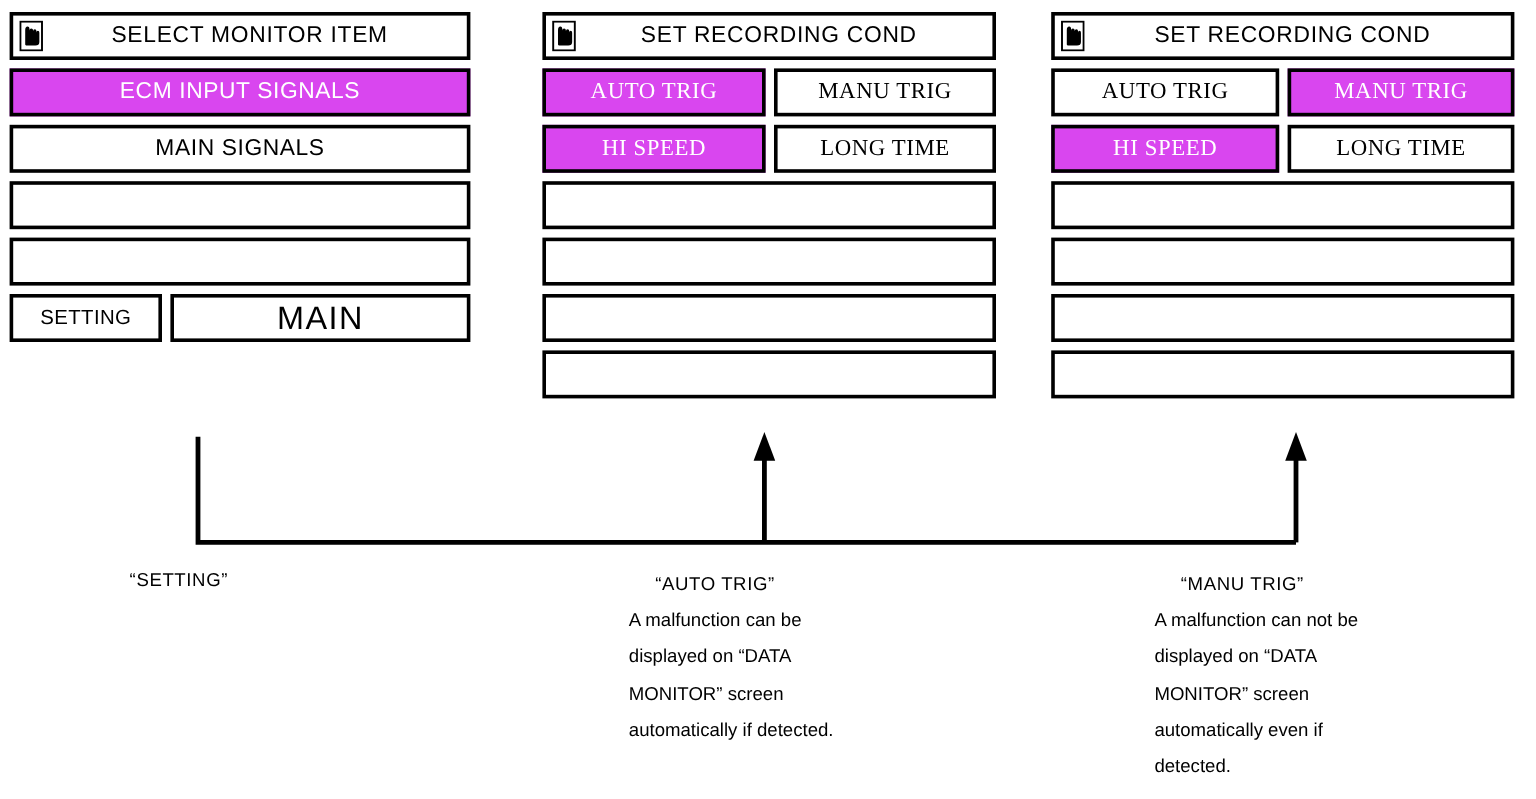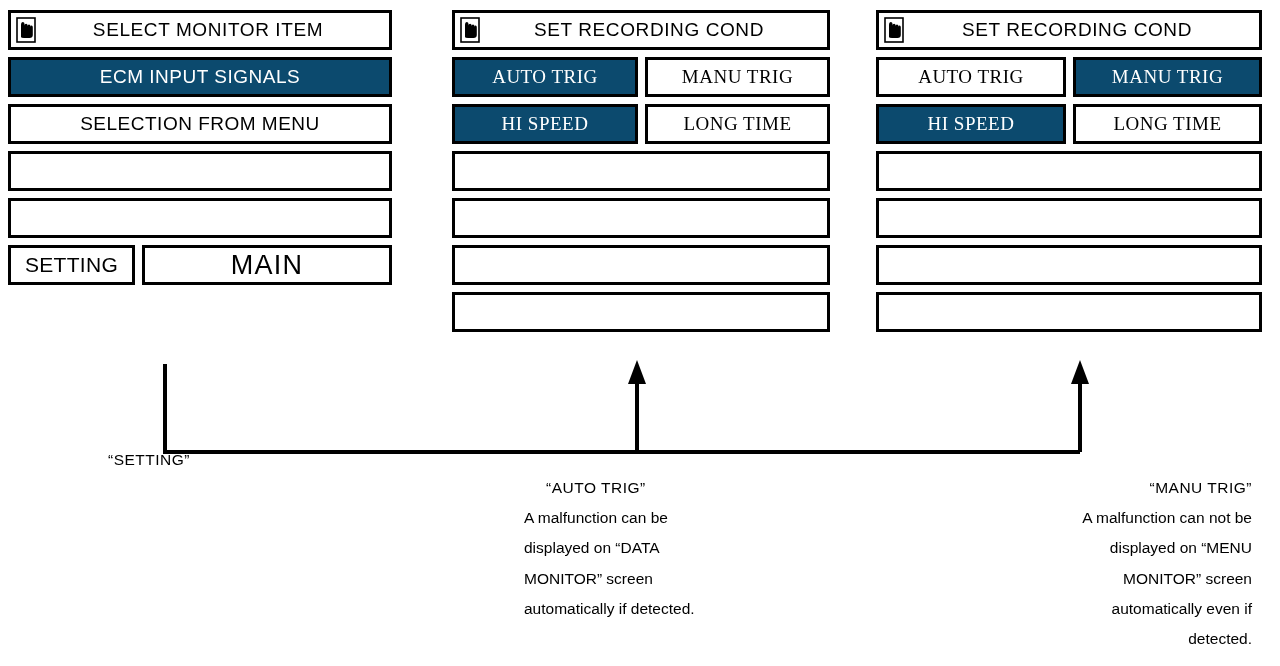--- a/index.html
+++ b/index.html
@@ -40,21 +40,21 @@
     align-items: center;
     justify-content: center;
     height: 40px;
     flex: 1 1 auto;
     letter-spacing: 0.5px;
     font-size: 19px;
     font-weight: 500;
     white-space: nowrap;
   }
   .cell.selected {
-    background: #0c4a6e;
+    background: #d946ef;
     color: #ffffff;
     border-color: #000000;
   }
   .cell.empty { }
 
   
   .row-header .cell {
     justify-content: flex-start;
     position: relative;
     padding-left: 34px;
@@ -74,21 +74,21 @@
     width: 20px;
     height: 26px;
     display: block;
   }
 
   
   .row-split .cell { flex: 0 0 auto; font-family: Liberation Serif, serif; }
 
   
   .row-actions { }
-  #btn-setting { flex: 0 0 127px; font-size: 21px; letter-spacing: 0.3px; }
+  #btn-setting { flex: 0 0 127px; font-size: 17px; letter-spacing: 0.3px; }
   #btn-start   { flex: 0 0 250px; font-size: 27px; letter-spacing: 1.2px; }
 
   
   #connectors {
     position: absolute;
     left: 0; top: 0;
     width: 1280px; height: 666px;
     pointer-events: none;
   }
 
@@ -96,23 +96,23 @@
   .caption {
     position: absolute;
     font-size: 15.5px;
     line-height: 1.95;
     color: #000;
     font-weight: 500;
   }
   .caption .cap-title { display: block; white-space: nowrap; }
   .caption .cap-body  { display: block; white-space: pre-line; }
 
-  #caption-setting { left: 108px; top: 445px; }
+  #caption-setting { left: 108px; top: 469px; }
   #caption-auto    { left: 524px; top: 473px; width: 270px; }
-  #caption-manu    { left: 962px; top: 473px; width: 290px; text-align: right; }
+  #caption-manu    { left: 962px; top: 473px; width: 290px; }
 
   #caption-auto .cap-title,
   #caption-manu .cap-title { padding-left: 22px; letter-spacing: 0.5px; }
   #caption-setting .cap-title { letter-spacing: 0.5px; }
 </style>
 </head>
 <body>
 
 <div class="screen" id="screen-left">
 
@@ -125,21 +125,21 @@
         </svg>
       </span>
       <span class="hdr-label">SELECT MONITOR ITEM</span>
     </div>
   </div>
 
   <div class="row">
     <div class="cell selected">ECM INPUT SIGNALS</div>
   </div>
   <div class="row">
-    <div class="cell">SELECTION FROM MENU</div>
+    <div class="cell">MAIN SIGNALS</div>
   </div>
   <div class="row">
     <div class="cell empty"></div>
   </div>
   <div class="row">
     <div class="cell empty"></div>
   </div>
 
   <div class="row row-actions">
     <div class="cell" id="btn-setting">SETTING</div>
@@ -238,17 +238,17 @@
   <span class="cap-title">“AUTO  TRIG”</span>
   <span class="cap-body">A malfunction can be
 displayed on “DATA
 MONITOR” screen
 automatically if detected.</span>
 </div>
 
 <div class="caption" id="caption-manu">
   <span class="cap-title">“MANU  TRIG”</span>
   <span class="cap-body">A malfunction can not be
-displayed on “MENU
+displayed on “DATA
 MONITOR” screen
 automatically even if
 detected.</span>
 </div>
 
 </body></html>

